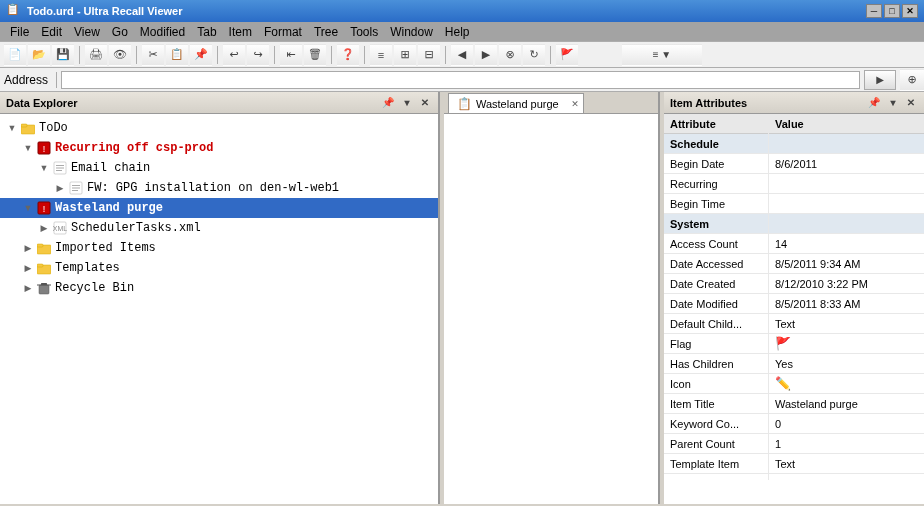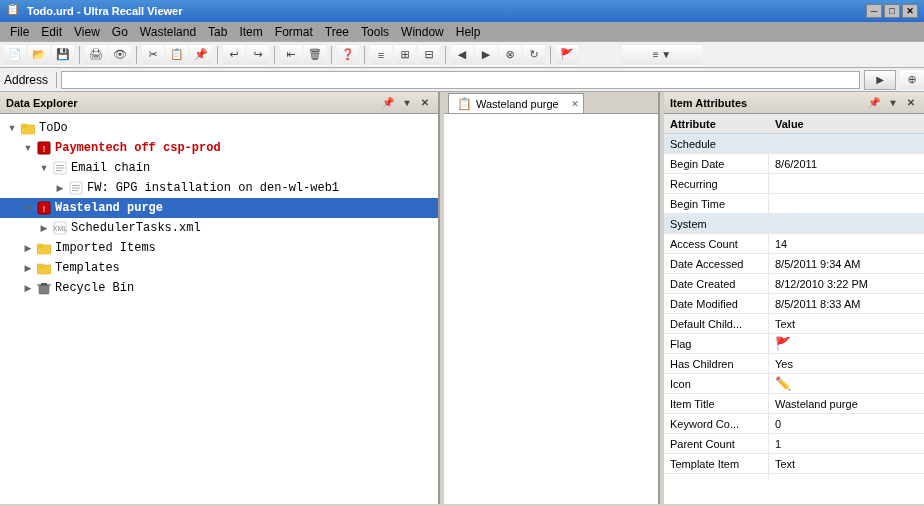--- a/index.html
+++ b/index.html
@@ -159,21 +159,21 @@
       align-items: center;
     }
     .attr-col-header { font-size: 11px; font-weight: bold; padding: 0 6px; border-right: 1px solid #ccc; }
     .attr-col-header:last-child { border-right: none; }
     .attr-row {
       display: flex;
       border-bottom: 1px solid #e8e8e8;
       height: 20px;
       align-items: center;
     }
-    .attr-row.section-header { background: #e0e8f0; font-weight: normal; }
+    .attr-row.section-header { background: #e0e8f0; font-weight: bold; }
     .attr-cell { font-size: 11px; padding: 16px 6px; border-right: 1px solid #e8e8e8; display: flex; align-items: center; height: 100%; overflow: hidden; white-space: nowrap; }
     .attr-cell:last-child { border-right: none; }
     .attr-name { width: 105px; min-width: 105px; color: #000; }
     .attr-value { flex: 1; color: #000; }
 
     
     .splitter { width: 4px; background: #d4d0c8; cursor: col-resize; }
   </style>
 </head>
 <body>
@@ -186,21 +186,21 @@
     <div class="title-btn">□</div>
     <div class="title-btn">✕</div>
   </div>
 </div>
 
 <div class="menu-bar" id="menu-bar">
     <div class="menu-item">File</div>
     <div class="menu-item">Edit</div>
     <div class="menu-item">View</div>
     <div class="menu-item">Go</div>
-    <div class="menu-item">Wasteland</div>
+    <div class="menu-item">Modified</div>
     <div class="menu-item">Tab</div>
     <div class="menu-item">Item</div>
     <div class="menu-item">Format</div>
     <div class="menu-item">Tree</div>
     <div class="menu-item">Tools</div>
     <div class="menu-item">Window</div>
     <div class="menu-item">Help</div>
   </div>
 
 <div class="toolbar">
@@ -268,21 +268,21 @@
           <span class="node-label">ToDo</span>
         </div>
         <div class="tree-node" style="padding-left: 20px;">
           <span class="node-expander">▼</span>
           <span class="node-icon">
             <svg width="14" height="14" viewBox="0 0 14 14">
               <rect x="1" y="1" width="12" height="12" rx="1" fill="#cc0000" stroke="#800000" stroke-width="1"></rect>
               <text x="7" y="11" text-anchor="middle" font-size="9" fill="white">!</text>
             </svg>
           </span>
-          <span class="node-label red">Paymentech off csp-prod</span>
+          <span class="node-label red">Recurring off csp-prod</span>
         </div>
         <div class="tree-node" style="padding-left: 36px;">
           <span class="node-expander">▼</span>
           <span class="node-icon">
             <svg width="14" height="14" viewBox="0 0 14 14">
               <rect x="1" y="1" width="12" height="12" rx="1" fill="#fff" stroke="#aaa" stroke-width="0.5"></rect>
               <rect x="3" y="4" width="8" height="1" fill="#aaa"></rect>
               <rect x="3" y="6.5" width="8" height="1" fill="#aaa"></rect>
               <rect x="3" y="9" width="6" height="1" fill="#aaa"></rect>
             </svg>

